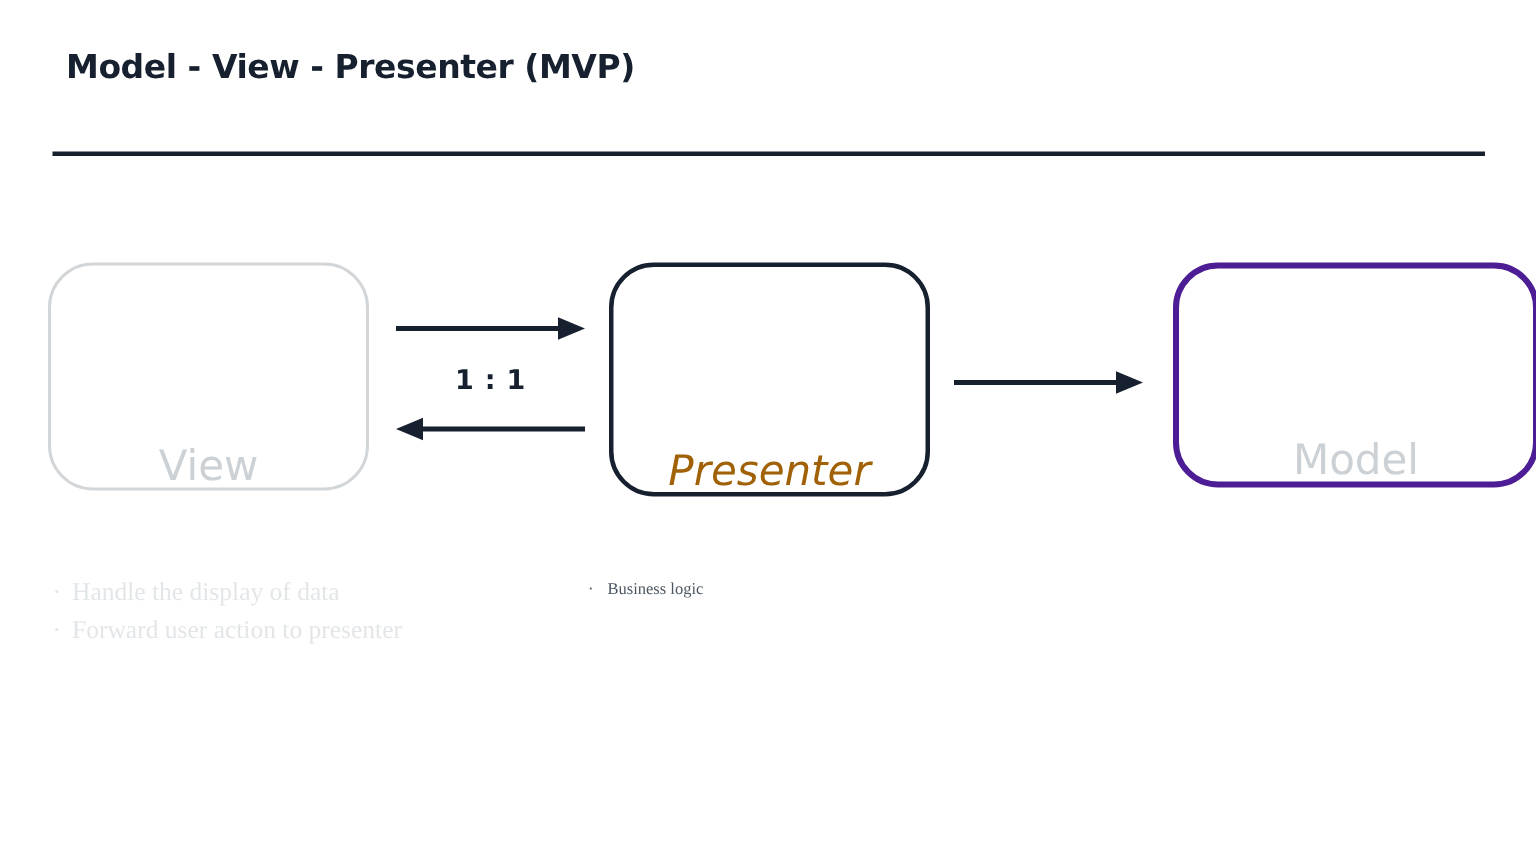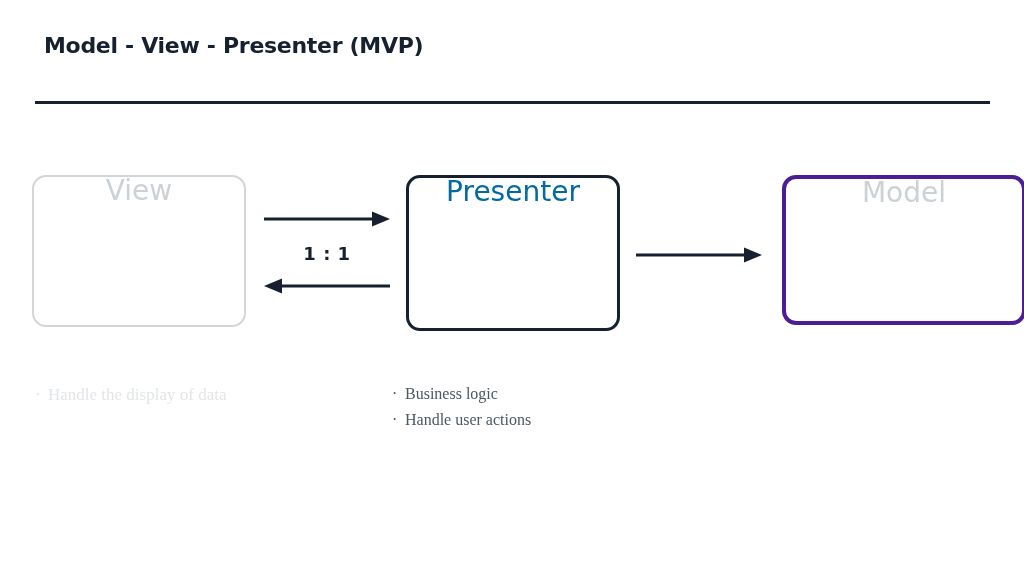--- a/index.html
+++ b/index.html
@@ -31,24 +31,24 @@
     left: 35px;
     top: 101px;
     width: 955px;
     height: 3px;
     background: #16202e;
   }
 
   
   .node-box {
     position: absolute;
-    border-radius: 14px;
+    border-radius: 30px;
     box-sizing: border-box;
     display: flex;
-    align-items: flex-start;
+    align-items: flex-end;
     justify-content: center;
     background: #ffffff;
   }
   .node-label {
     font-size: 28px;
     font-weight: normal;
     line-height: 1;
   }
 
   #box-view {
@@ -60,21 +60,21 @@
   }
   #box-view .node-label { color: #ccd1d5; }
 
   #box-presenter {
     left: 406px;
     top: 175px;
     width: 214px;
     height: 156px;
     border: 3px solid #16202e;
   }
-  #box-presenter .node-label { color: #0369a1; }
+  #box-presenter .node-label { color: #a16207; font-style: italic; }
 
   #box-model {
     left: 782px;
     top: 175px;
     width: 244px;
     height: 150px;
     border: 4px solid #4c1d95;
   }
   #box-model .node-label { color: #ccd1d5; }
 
@@ -124,21 +124,21 @@
     font-size: 17px;
     line-height: 25px;
     color: #e3e6e8;
   }
 
   #presenter-notes {
     left: 392px;
     top: 381px;
   }
   #presenter-notes li {
-    font-size: 16px;
+    font-size: 11px;
     line-height: 25.5px;
     color: #4c5762;
   }
 </style>
 </head>
 <body>
 
 <div id="slide-title">Model - View - Presenter (MVP)</div>
 <div id="title-rule"></div>
 
@@ -166,18 +166,18 @@
 
 <svg class="arrow-svg" id="arrow-presenter-to-model" viewBox="0 0 130 26">
   <line x1="2" y1="13" x2="112" y2="13" stroke="#16202e" stroke-width="3.2"></line>
   <polygon points="110,5.5 128,13 110,20.5" fill="#16202e"></polygon>
 </svg>
 
 <div id="ratio-label">1 : 1</div>
 
 <ul class="bullet-list" id="view-notes">
   <li><span class="bullet-dot">·</span><span>Handle the display of data</span></li>
+  <li><span class="bullet-dot">·</span><span>Forward user action to presenter</span></li>
 </ul>
 
 <ul class="bullet-list" id="presenter-notes">
   <li><span class="bullet-dot">·</span><span>Business logic</span></li>
-  <li><span class="bullet-dot">·</span><span>Handle user actions</span></li>
 </ul>
 
 </body></html>

